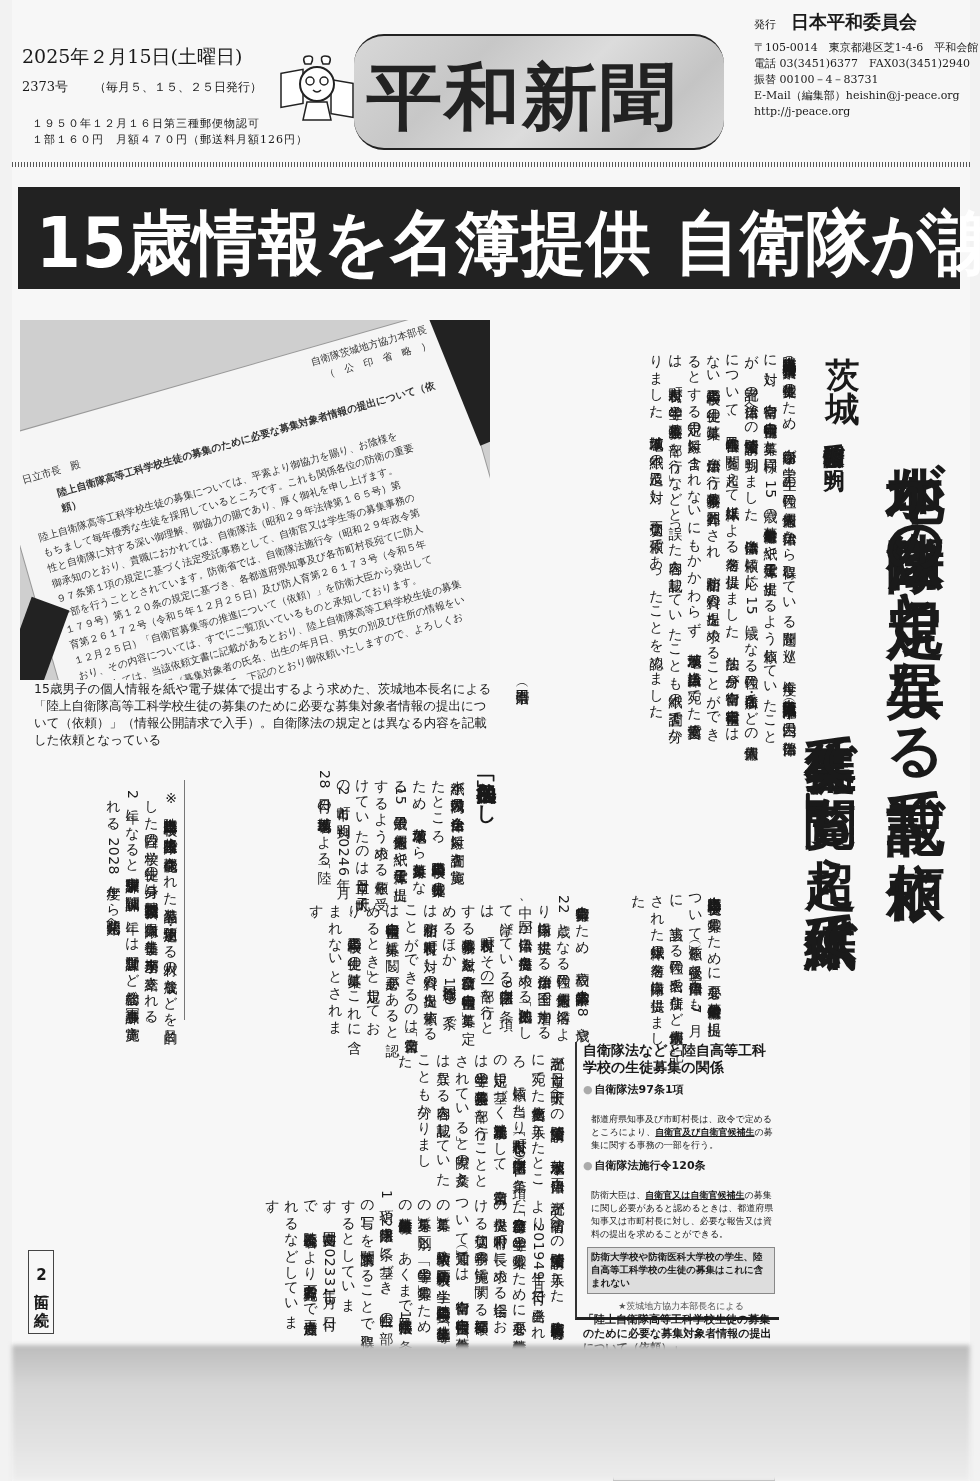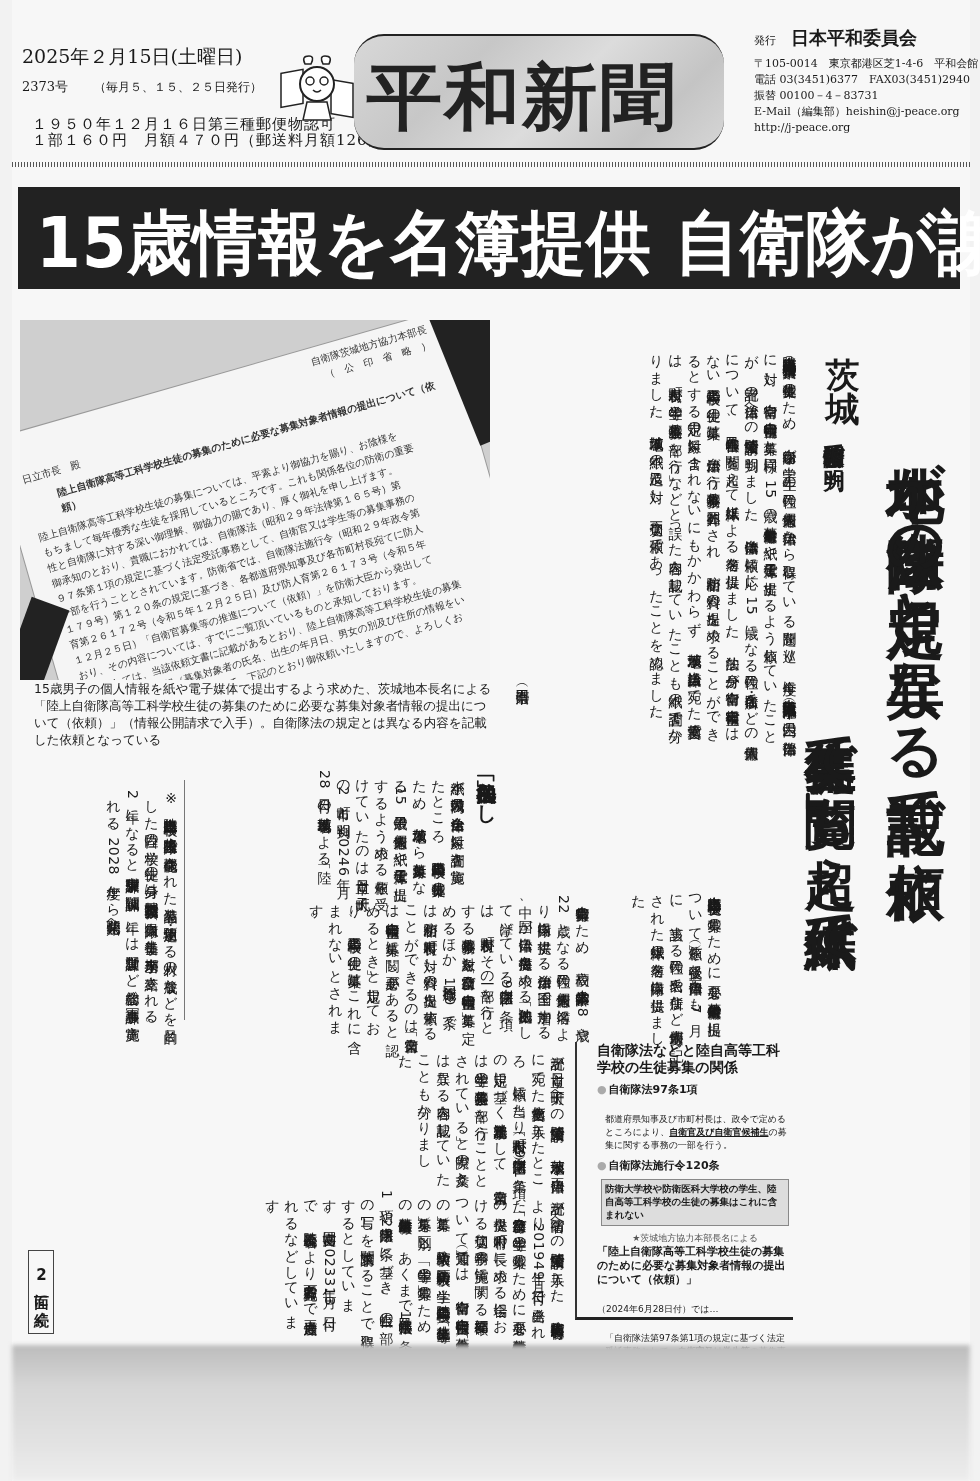--- a/index.html
+++ b/index.html
@@ -7,21 +7,21 @@
        font-family:"DejaVu Sans","Liberation Sans",sans-serif;color:#1a1a1a;}
   .page{position:absolute;left:12px;top:0;width:958px;height:1481px;background:#f7f7f7;}
   .abs{position:absolute;}
   .serif{font-family:"DejaVu Serif","Liberation Serif",serif;}
   .vert{writing-mode:vertical-rl;text-orientation:upright;}
   .vert-mixed{writing-mode:vertical-rl;text-orientation:mixed;}
   
   .date{left:10px;top:44px;font-size:19px;}
   .issue{left:10px;top:78px;font-size:12px;}
   .issue b{font-weight:normal;font-size:13px;margin-right:22px;}
-  .permit{left:20px;top:116px;font-size:15px;line-height:16px;letter-spacing:1px;}
+  .permit{left:20px;top:116px;font-size:11px;line-height:16px;letter-spacing:1px;}
   .mascot{left:265px;top:52px;width:80px;height:74px;}
   .logo{left:342px;top:34px;width:370px;height:112px;border-top:2px solid #222;border-bottom:2px solid #222;
         background:linear-gradient(135deg,#d8d8d8 0%,#c7c7c7 30%,#dcdcdc 55%,#c4c4c4 80%,#d6d6d6 100%);border-radius:30px;}
   .logo span{position:absolute;left:20px;top:14px;font-size:72px;font-weight:900;letter-spacing:2px;color:#222;
         font-family:"DejaVu Sans",sans-serif;transform:scaleX(1.05);}
   .pub{left:742px;top:6px;width:225px;}
   .pub .hd{font-size:11px;margin-right:10px;}
   .pub .name{font-size:18px;font-weight:bold;}
   .pub .lines{font-size:11px;line-height:16px;margin-top:6px;}
   .dotline{left:0;top:162px;width:958px;height:5px;
@@ -40,21 +40,21 @@
   .caption{left:22px;top:680px;width:460px;font-size:12.5px;line-height:17px;}
   
   .col{font-size:14px;line-height:19px;letter-spacing:0.5px;}
   .head-big{font-size:58px;font-weight:900;line-height:64px;}
   .head-mid{font-size:52px;line-height:58px;font-family:"DejaVu Serif",serif;font-weight:bold;}
   .kicker{font-size:34px;font-weight:900;}
   .sub{font-size:21px;font-weight:bold;}
   .subhead{font-size:20px;font-weight:bold;}
   .vrule{width:1px;background:#777;}
   
-  .box{left:563px;top:1042px;width:196px;height:275px;border-left:2px solid #333;border-bottom:3px solid #222;padding-left:20px;}
+  .box{left:563px;top:1042px;width:196px;height:275px;border-left:2px solid #333;border-bottom:3px solid #222;padding-left:6px;}
   .box .t{font-size:14px;font-weight:bold;line-height:17px;}
   .box .item{font-size:11px;font-weight:bold;margin-top:6px;}
   .box .item::before{content:"●";color:#aaa;margin-right:2px;}
   .box .txt{font-size:9px;line-height:13px;margin-left:8px;margin-top:16px;}
   .box .u{text-decoration:underline;font-weight:bold;}
   .box .note{font-size:9.5px;font-weight:bold;background:#ddd;border:1px solid #888;padding:3px;margin:6px 4px 4px 4px;}
   .box .src{font-size:9px;color:#555;margin-top:6px;text-align:center;}
   .box .stitle{font-size:11px;font-weight:bold;line-height:14px;}
   .box .arrow{font-size:9.5px;font-weight:bold;background:#ddd;border:1px solid #888;padding:3px;margin:8px 4px 0 30px;}
   .cont{left:16px;top:1250px;width:24px;height:82px;border:1px solid #444;font-size:15px;font-weight:bold;
@@ -88,21 +88,21 @@
       <path d="M28 12 q-4 -8 4 -8 q6 0 2 8z M52 12 q4 -8 -4 -8 q-6 0 -2 8z" fill="#fff" stroke="#222" stroke-width="1.5"></path>
       <path d="M30 50 L26 68 L54 68 L50 50z" fill="#fff" stroke="#222" stroke-width="1.5"></path>
     </svg>
   </div>
 
   <div class="abs logo">
     <span>平和新聞</span>
   </div>
 
   <div class="abs pub serif">
-    <div style="margin-top:20px;">
+    <div style="margin-top:4px;">
       <span class="hd">発行</span>
       <span class="name">日本平和委員会</span>
     </div>
     <div class="lines">
       <div>〒105-0014　東京都港区芝1-4-6　平和会館</div>
       <div>電話 03(3451)6377　FAX03(3451)2940</div>
       <div>振替 00100－4－83731</div>
       <div>E-Mail（編集部）heishin@j-peace.org</div>
       <div>http://j-peace.org</div>
     </div>
@@ -162,20 +162,21 @@
 
   <div class="abs cont vert">
     <span>2面に続く</span>
   </div>
 
   <div class="abs box">
     <div class="t">自衛隊法などと陸自高等工科学校の生徒募集の関係</div>
     <div class="item">自衛隊法97条1項</div>
     <div class="txt"><span>都道府県知事及び市町村長は、政令で定めるところにより、</span><span class="u">自衛官及び自衛官候補生</span><span>の募集に関する事務の一部を行う。</span></div>
     <div class="item">自衛隊法施行令120条</div>
+    <div class="txt"><span>防衛大臣は、</span><span class="u">自衛官又は自衛官候補生</span><span>の募集に関し必要があると認めるときは、都道府県知事又は市町村長に対し、必要な報告又は資料の提出を求めることができる。</span></div>
     <div class="note">防衛大学校や防衛医科大学校の学生、陸自高等工科学校の生徒の募集はこれに含まれない</div>
     <div class="src">★茨城地方協力本部長名による</div>
     <div class="stitle">「陸上自衛隊高等工科学校生徒の募集のために必要な募集対象者情報の提出について（依頼）」</div>
     <div class="txt" style="margin-left:0">（2024年6月28日付）では…</div>
     <div class="txt"><span>「自衛隊法第97条第1項の規定に基づく法定受託事務として、</span><span class="u">自衛官又は学生等</span><span>の募集事務の一部を行うこととされています」</span></div>
     <div class="arrow">→実際の条文とは異なる内容を記載して依頼</div>
   </div>
 
   <div class="abs blurfoot"></div>
 </div>

